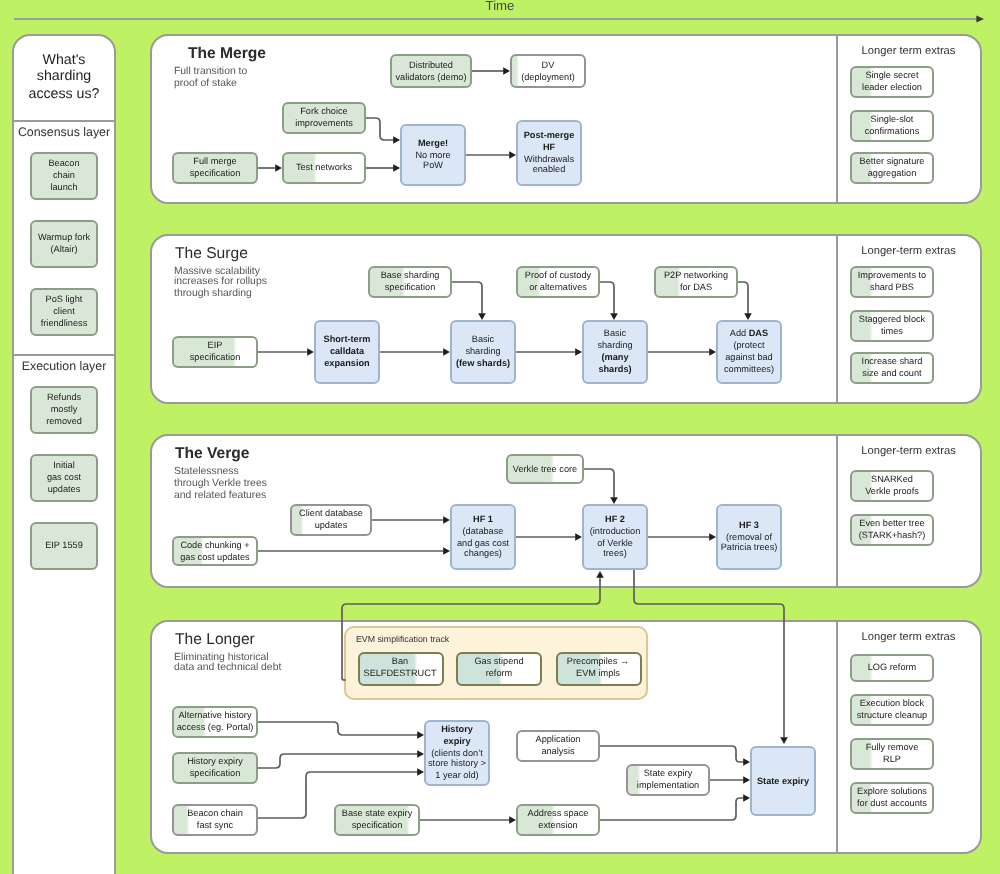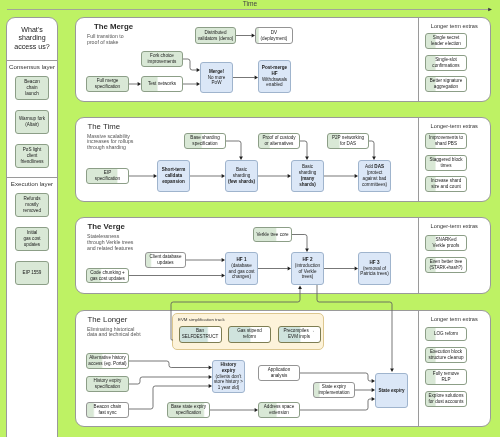--- a/index.html
+++ b/index.html
@@ -118,21 +118,21 @@
     <div class="node" style="left: 425px; top: 33px; width: 42px; height: 16px; background: linear-gradient(to right, rgb(217, 232, 214) 0%, rgb(217, 232, 214) 22%, rgb(255, 255, 255) 26%, rgb(255, 255, 255) 100%); border: 0.7px solid rgb(140, 158, 135); font-size: 4.6px;">
       <span>Single secret<br>leader election</span>
     </div>
     <div class="node" style="left: 425px; top: 55px; width: 42px; height: 16px; background: linear-gradient(to right, rgb(217, 232, 214) 0%, rgb(217, 232, 214) 22%, rgb(255, 255, 255) 26%, rgb(255, 255, 255) 100%); border: 0.7px solid rgb(140, 158, 135); font-size: 4.6px;">
       <span>Single-slot<br>confirmations</span>
     </div>
     <div class="node" style="left: 425px; top: 76px; width: 42px; height: 16px; background: linear-gradient(to right, rgb(217, 232, 214) 0%, rgb(217, 232, 214) 22%, rgb(255, 255, 255) 26%, rgb(255, 255, 255) 100%); border: 0.7px solid rgb(140, 158, 135); font-size: 4.6px;">
       <span>Better signature<br>aggregation</span>
     </div>
     <div class="panel" style="left: 74.5px; top: 116.8px; width: 416px; height: 85px;"></div>
-    <div class="ptitle" style="left: 87.5px; top: 121.8px;">The Time</div>
+    <div class="ptitle" style="left: 87.5px; top: 121.8px;">The Surge</div>
     <div class="psub" style="left: 87px; top: 133.5px; width: 70px;">Massive scalability<br>increases for rollups<br>through sharding</div>
     <div class="vdiv" style="left: 418px; top: 117.8px; height: 83px;"></div>
     <div class="extras-lbl" style="left: 420px; top: 122.8px; width: 68.5px;">Longer-term extras</div>
     <div class="node" style="left: 425px; top: 133px; width: 42px; height: 16px; background: linear-gradient(to right, rgb(217, 232, 214) 0%, rgb(217, 232, 214) 22%, rgb(255, 255, 255) 26%, rgb(255, 255, 255) 100%); border: 0.7px solid rgb(140, 158, 135); font-size: 4.6px;">
       <span>Improvements to<br>shard PBS</span>
     </div>
     <div class="node" style="left: 425px; top: 155px; width: 42px; height: 16px; background: linear-gradient(to right, rgb(217, 232, 214) 0%, rgb(217, 232, 214) 22%, rgb(255, 255, 255) 26%, rgb(255, 255, 255) 100%); border: 0.7px solid rgb(140, 158, 135); font-size: 4.6px;">
       <span>Staggered block<br>times</span>
     </div>
     <div class="node" style="left: 425px; top: 176px; width: 42px; height: 16px; background: linear-gradient(to right, rgb(217, 232, 214) 0%, rgb(217, 232, 214) 22%, rgb(255, 255, 255) 26%, rgb(255, 255, 255) 100%); border: 0.7px solid rgb(140, 158, 135); font-size: 4.6px;">

